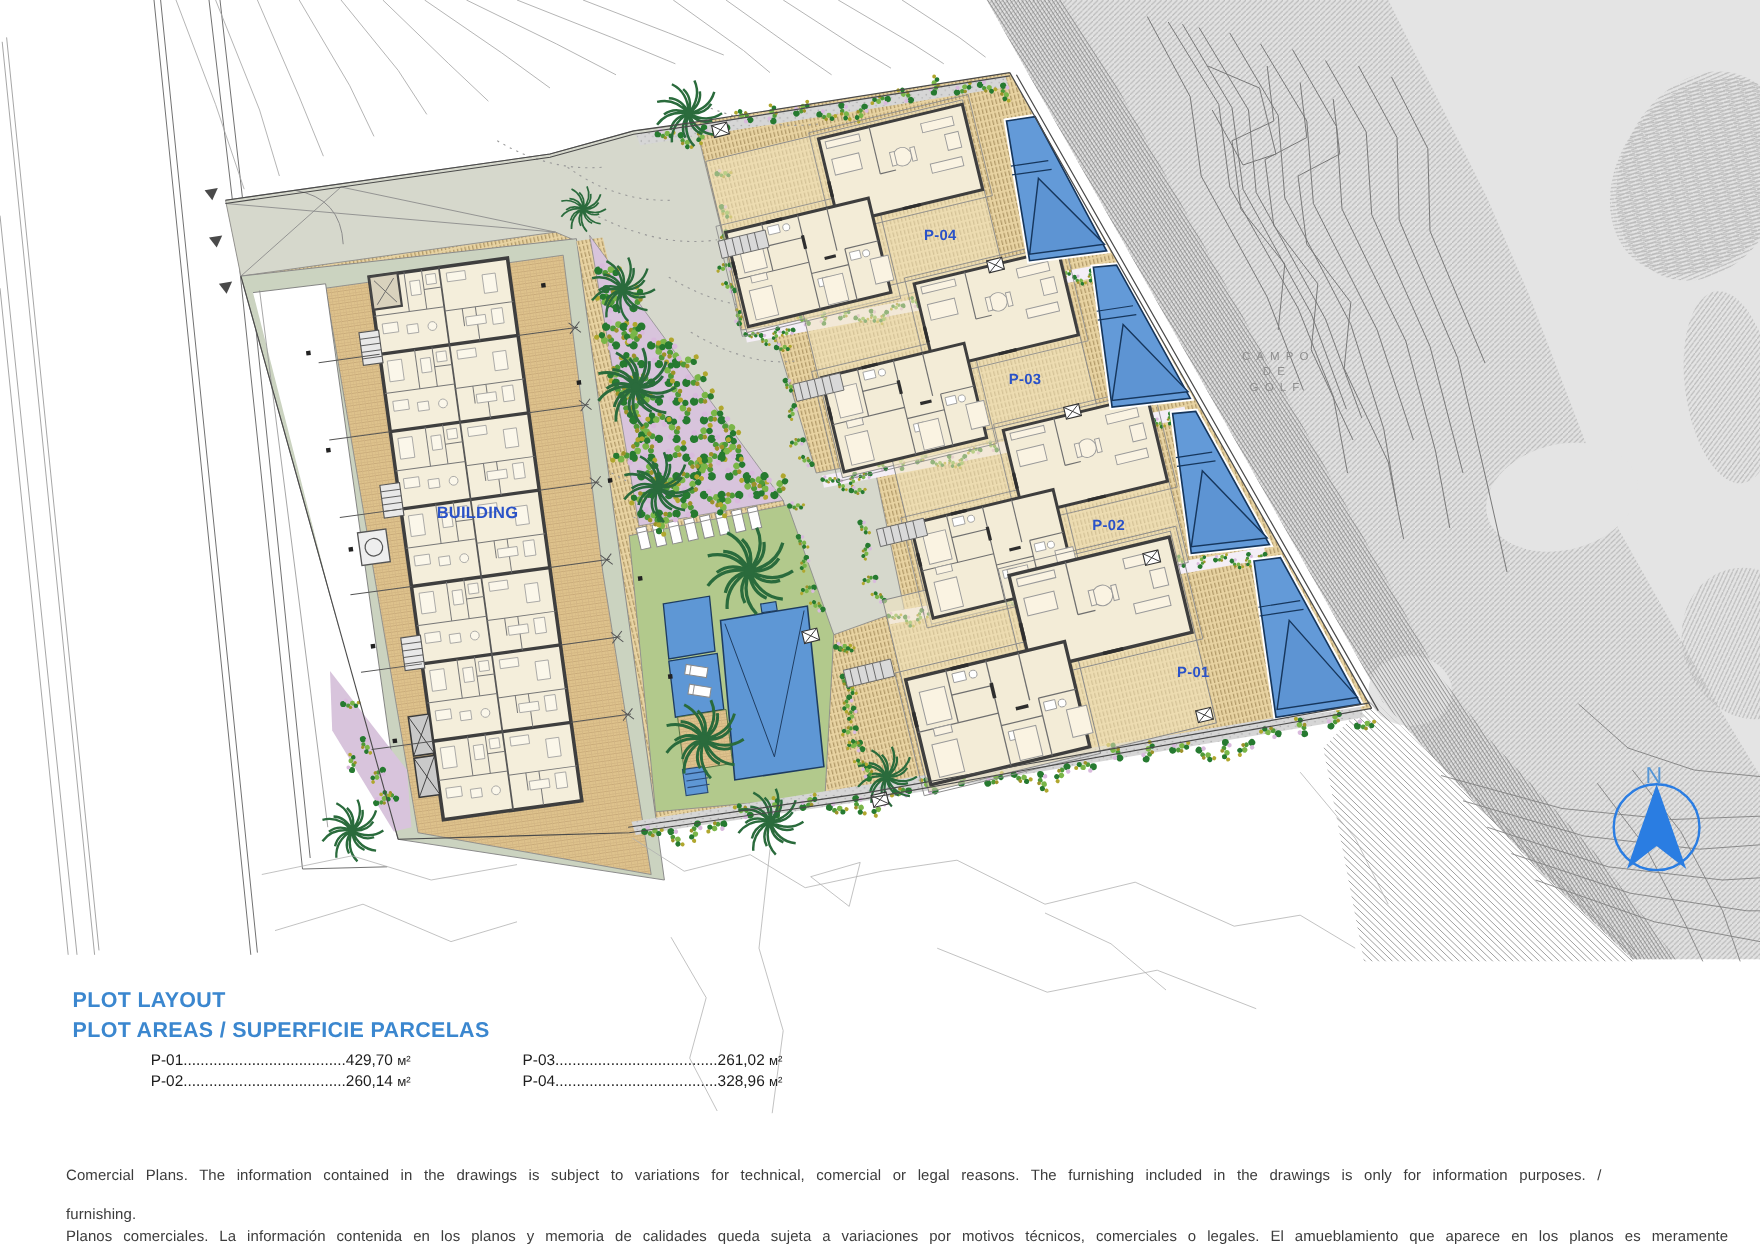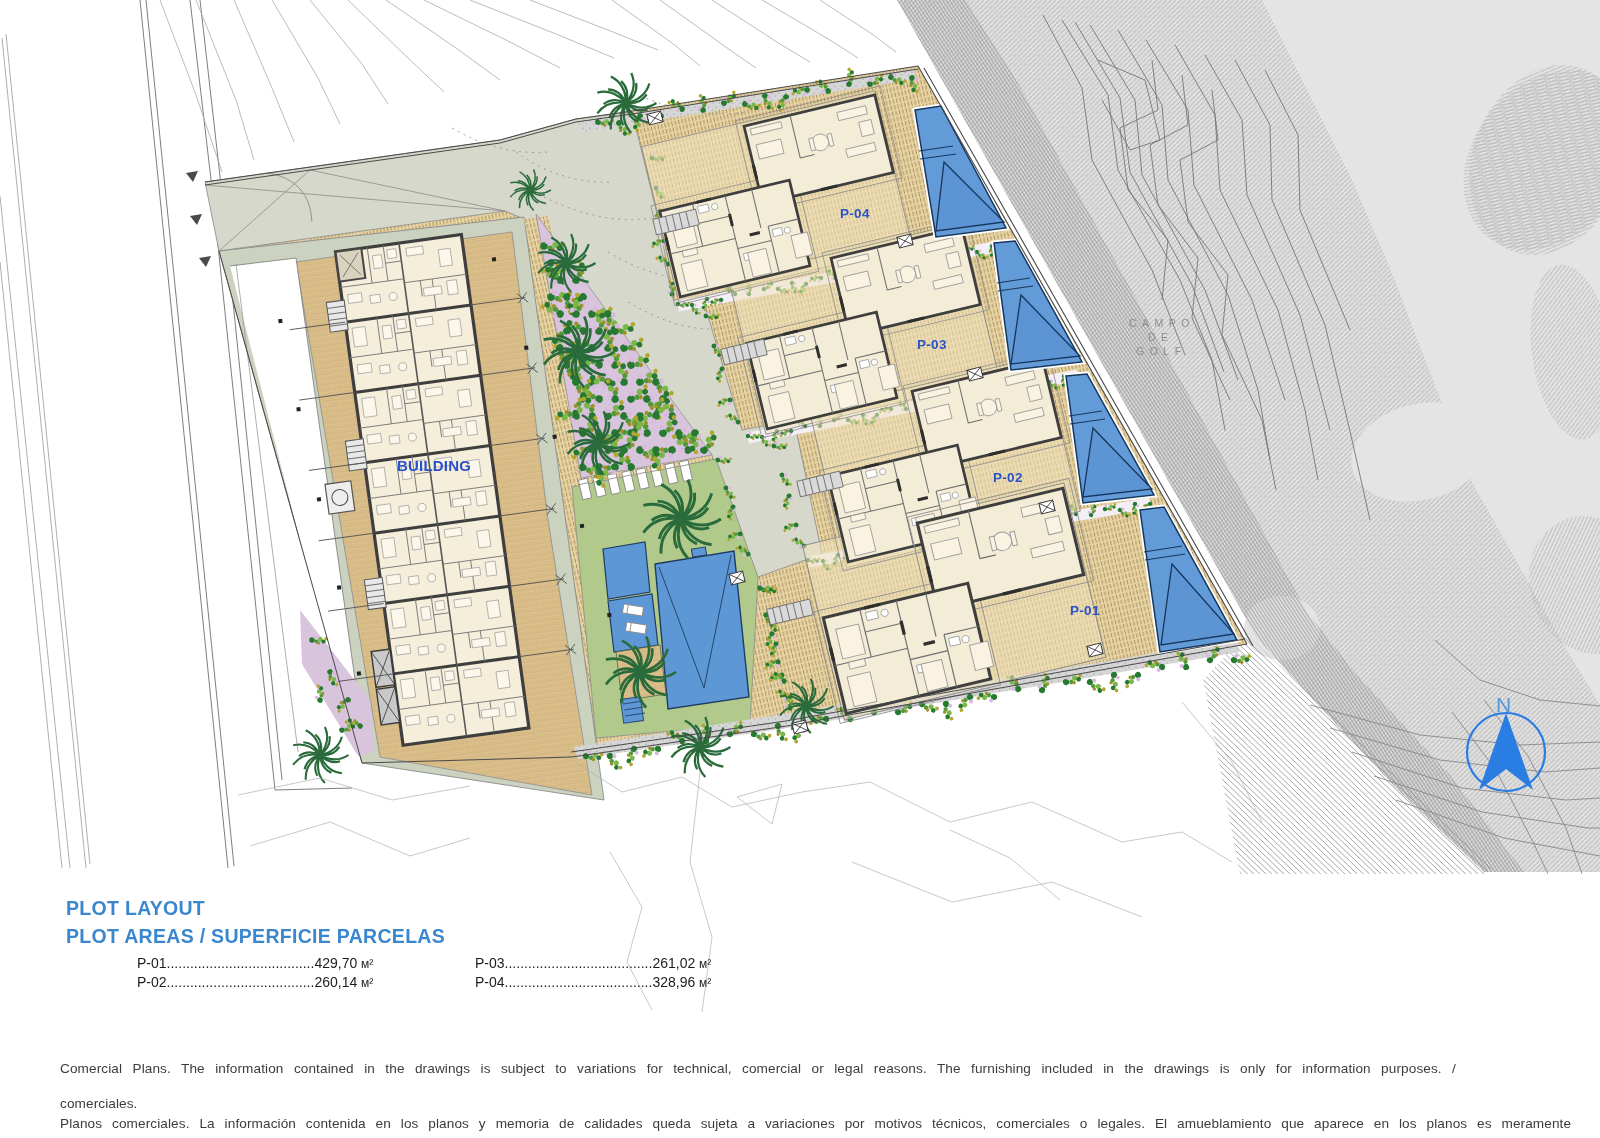--- a/index.html
+++ b/index.html
@@ -1060,12 +1060,12 @@
 <text x="475" y="968">P-03......................................261,02 <tspan font-size="12">м²</tspan></text>
 
 <text x="475" y="987">P-04......................................328,96 <tspan font-size="12">м²</tspan></text>
 </g>
 </svg>
 
 <div class="disc" style="top:1060px">Comercial Plans. The information contained in the drawings is subject to variations for technical, comercial or legal reasons. The furnishing included in the drawings is only for information purposes. /</div>
 
 <div class="disc" style="top:1115px">Planos comerciales. La información contenida en los planos y memoria de calidades queda sujeta a variaciones por motivos técnicos, comerciales o legales. El amueblamiento que aparece en los planos es meramente</div>
 
-<div class="disc" style="top:1095.2px;text-align:left;text-align-last:left">comerciales.</div>
+<div class="disc" style="top:1095.2px;text-align:left;text-align-last:left">furnishing.</div>
 </body></html>

